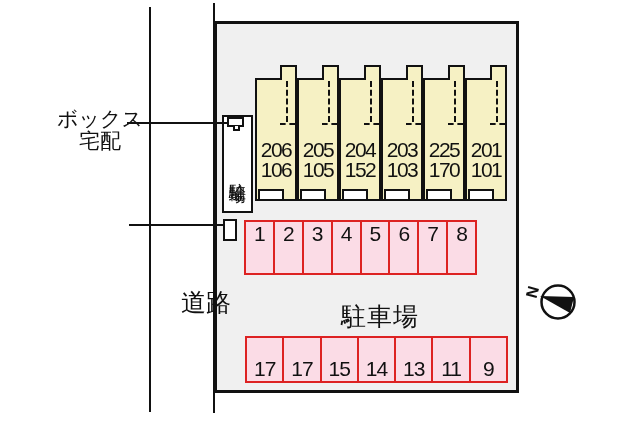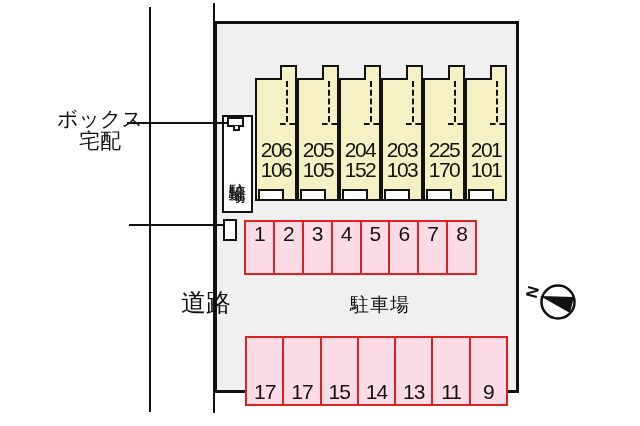--- a/index.html
+++ b/index.html
@@ -48,27 +48,27 @@
   .leader{position:absolute;height:2px;background:var(--line-color,#111);z-index:5;}
   .leader-delivery{left:127px;top:122px;width:102px;}
   .leader-garbage{left:129px;top:224px;width:95px;}
 
   
   .lbl{position:absolute;text-align:center;z-index:2;}
   .lbl-delivery{left:52px;top:108px;width:96px;font-size:21px;line-height:22px;}
   .lbl-garbage{left:62px;top:214px;width:80px;font-size:21px;line-height:20px;}
   .lbl span{display:block;}
   .lbl-road{left:150px;top:286px;width:64px;font-size:25px;margin-left:24px;}
-  .lbl-parking{left:330px;top:292px;width:100px;font-size:19px;letter-spacing:1px;}
+  .lbl-parking{left:330px;top:300px;width:100px;font-size:25px;letter-spacing:1px;}
 
   
   .prow{position:absolute;display:flex;background:var(--parking-fill,#fbdce6);
         border:2px solid var(--parking-border,#dd2222);z-index:2;}
   .prow-top{left:244px;top:220px;width:233px;height:55px;}
-  .prow-bottom{left:245px;top:336px;width:263px;height:70px;}
+  .prow-bottom{left:245px;top:336px;width:263px;height:47px;}
   .pcell{flex:1;border-right:2px solid var(--parking-border,#dd2222);
         display:flex;justify-content:center;}
   .pcell:last-child{border-right:none;}
   .prow-top .pcell{align-items:flex-start;}
   .prow-bottom .pcell{align-items:flex-end;}
   .pnum{font-size:21px;line-height:24px;letter-spacing:-1px;}
 
   
   .compass{position:absolute;left:515px;top:272px;z-index:2;}
 </style>

